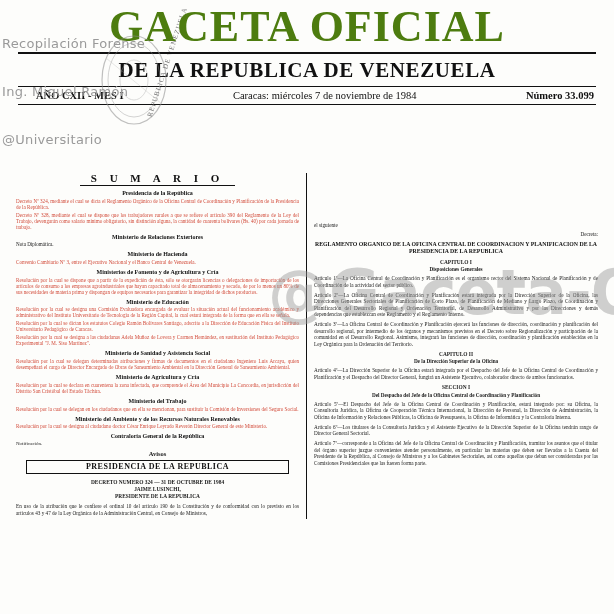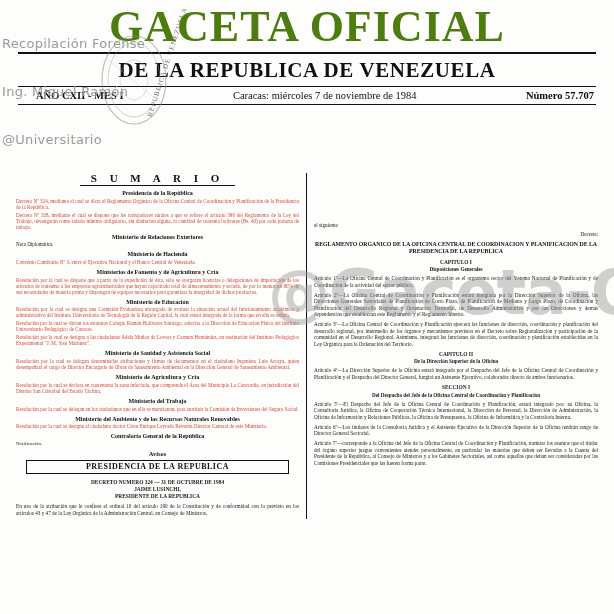--- a/index.html
+++ b/index.html
@@ -263,21 +263,21 @@
   <div class="seal-text">REPUBLICA DE VENEZUELA</div>
 
   <div class="masthead">
     <div class="gaceta-title">GACETA OFICIAL</div>
     <div class="rule-top"></div>
     <div class="republica-title">DE LA REPUBLICA DE VENEZUELA</div>
     <div class="rule-thin"></div>
     <div class="issue-line">
       <span>AÑO CXII - MES I</span>
       <span class="center">Caracas: miércoles 7 de noviembre de 1984</span>
-      <span>Número 57.707</span>
+      <span>Número 33.099</span>
     </div>
     <div class="rule-bottom"></div>
   </div>
 
   <div class="cols">
 
     <div class="col left">
       <div class="sumario-head">S U M A R I O</div>
       <div class="sumario-rule"></div>
 

